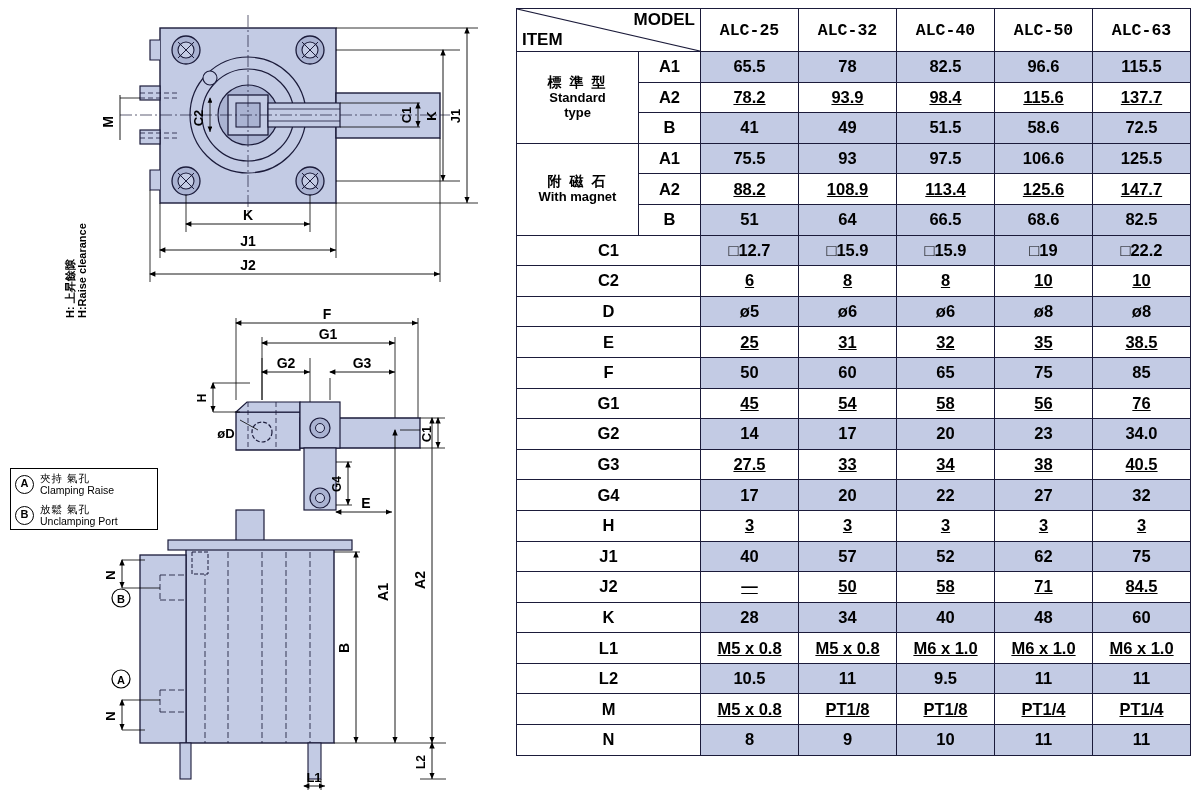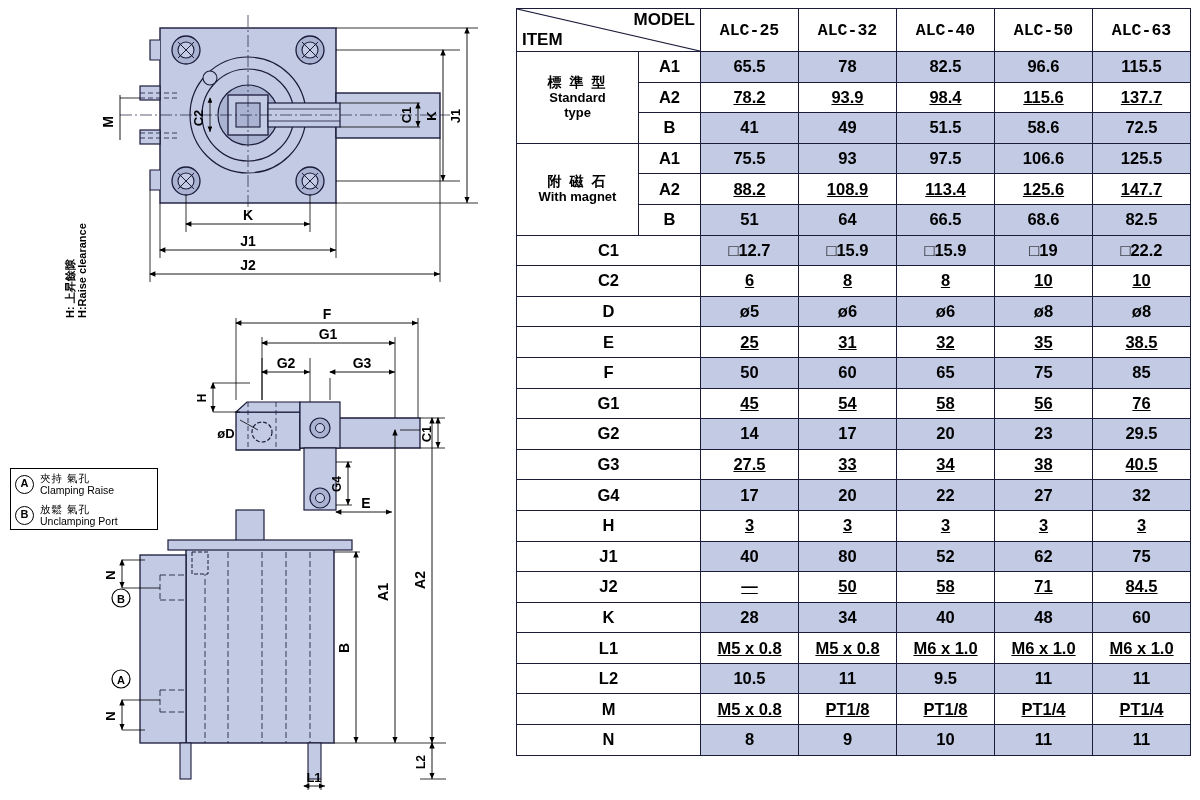--- a/index.html
+++ b/index.html
@@ -570,21 +570,21 @@
             <td class="val-white">58</td>
             <td class="val-white">56</td>
             <td class="val-white">76</td>
           </tr>
           <tr>
             <td class="rowlabel" colspan="2">G2</td>
             <td class="val-blue">14</td>
             <td class="val-blue">17</td>
             <td class="val-blue">20</td>
             <td class="val-blue">23</td>
-            <td class="val-blue">29.5</td>
+            <td class="val-blue">34.0</td>
           </tr>
           <tr>
             <td class="rowlabel" colspan="2">G3</td>
             <td class="val-white">27.5</td>
             <td class="val-white">33</td>
             <td class="val-white">34</td>
             <td class="val-white">38</td>
             <td class="val-white">40.5</td>
           </tr>
           <tr>
@@ -599,21 +599,21 @@
             <td class="rowlabel" colspan="2">H</td>
             <td class="val-white">3</td>
             <td class="val-white">3</td>
             <td class="val-white">3</td>
             <td class="val-white">3</td>
             <td class="val-white">3</td>
           </tr>
           <tr>
             <td class="rowlabel" colspan="2">J1</td>
             <td class="val-blue">40</td>
-            <td class="val-blue">80</td>
+            <td class="val-blue">57</td>
             <td class="val-blue">52</td>
             <td class="val-blue">62</td>
             <td class="val-blue">75</td>
           </tr>
           <tr>
             <td class="rowlabel" colspan="2">J2</td>
             <td class="val-white">—</td>
             <td class="val-white">50</td>
             <td class="val-white">58</td>
             <td class="val-white">71</td>

